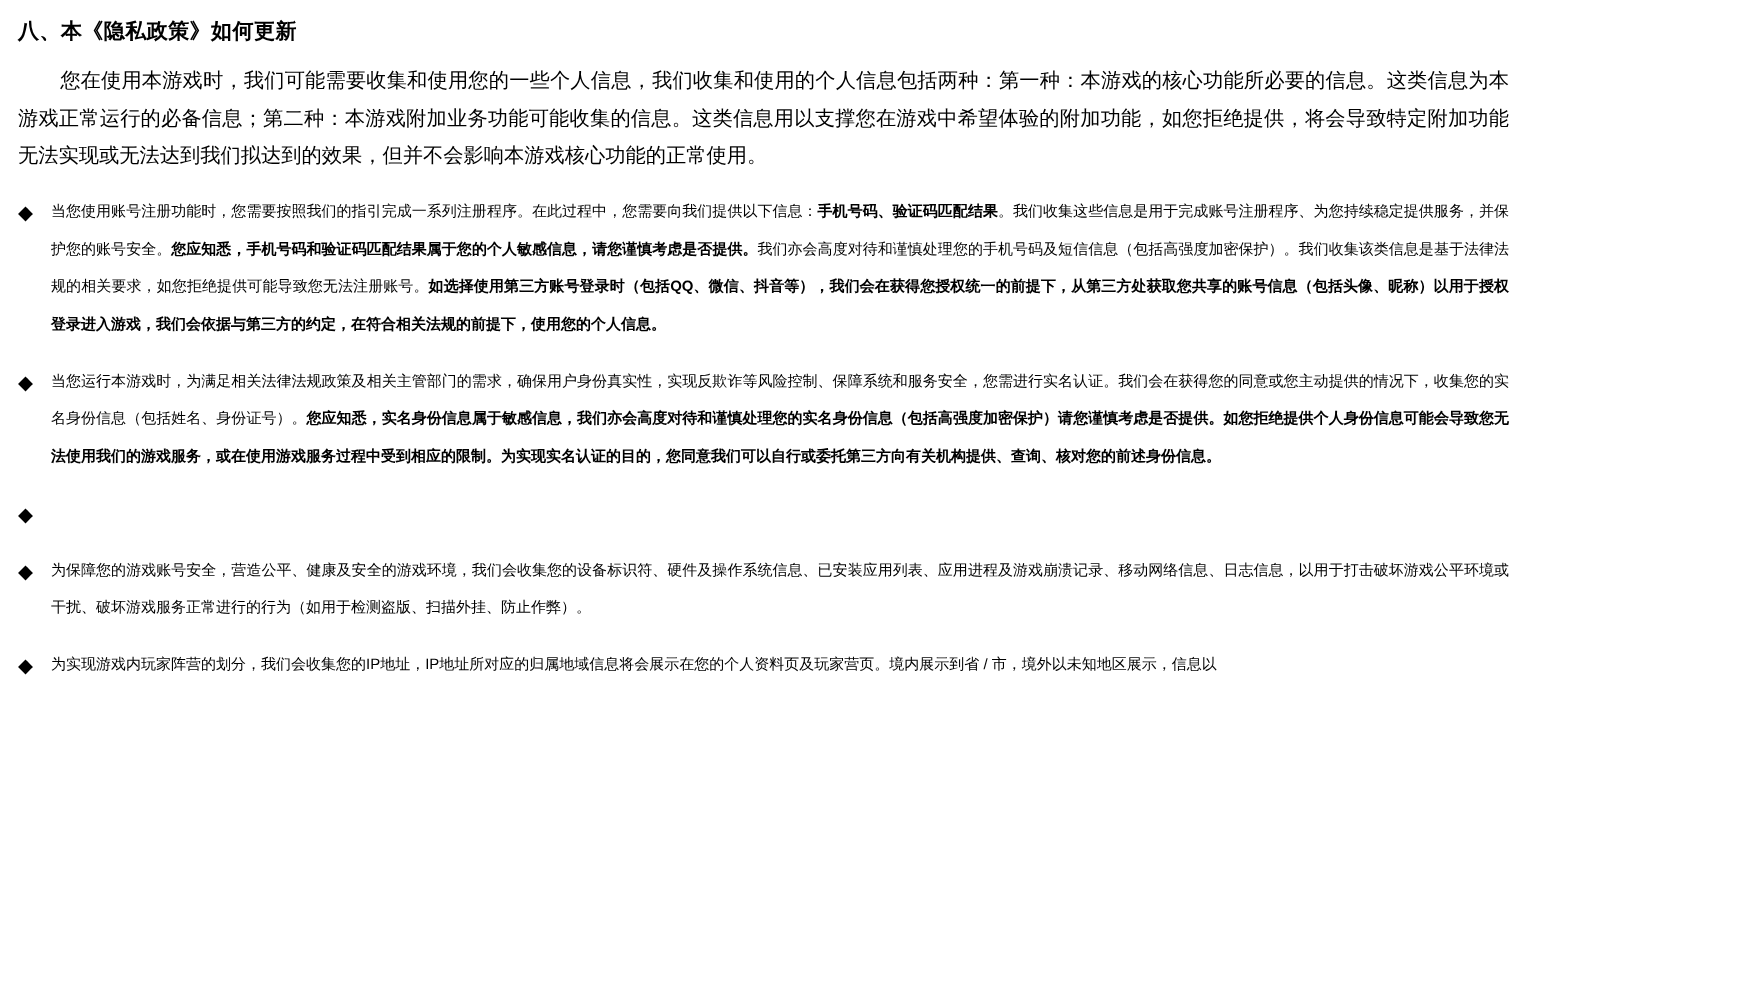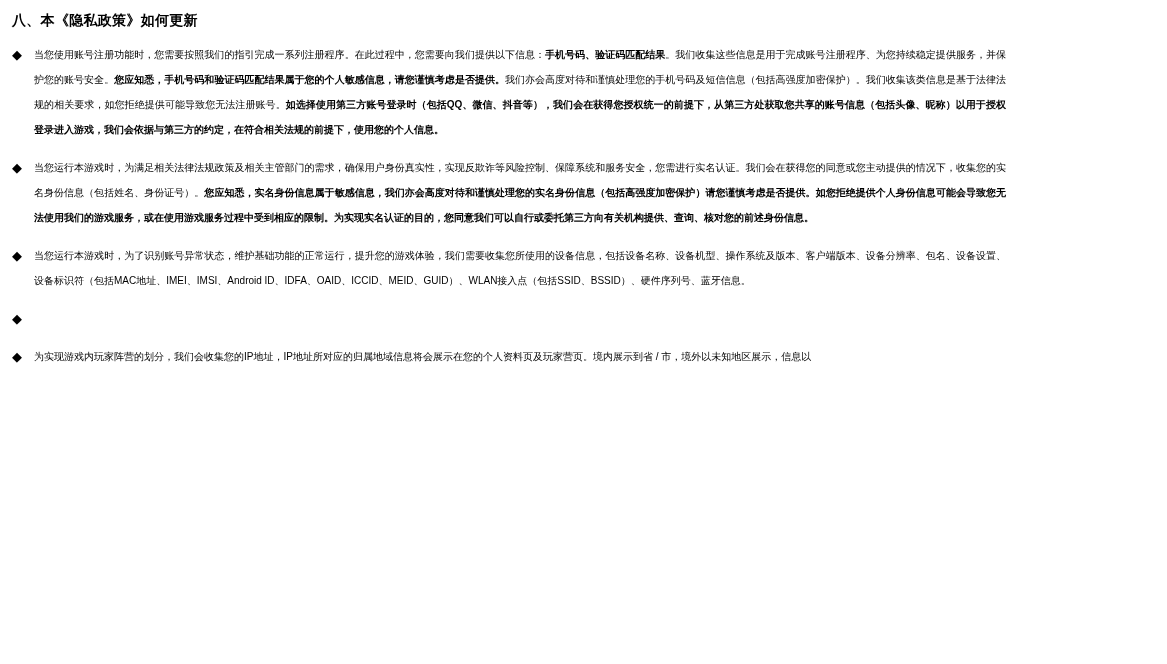--- a/index.html
+++ b/index.html
@@ -74,36 +74,37 @@
   .bullet-body b { font-weight: bold; }
 </style>
 </head>
 <body>
 
 <div class="page">
 
   <div class="toc-entry first">八、本《隐私政策》如何更新</div>
 
 
+  <p class="body-text"><span class="indent"></span><span>您在使用本游戏时，我们可能需要收集和使用您的一些个人信息，我们收集和使用的个人信息包括两种：第一种：本游戏的核心功能所必要的信息。这类信息为本游戏正常运行的必备信息；第二种：本游戏附加业务功能可能收集的信息。这类信息用以支撑您在游戏中希望体验的附加功能，如您拒绝提供，将会导致特定附加功能无法实现或无法达到我们拟达到的效果，但并不会影响本游戏核心功能的正常使用。</span></p>
 
   <div id="bullets">
       <div class="bullet-item">
         <span class="bullet-marker">◆</span>
         <div class="bullet-body"><span>当您使用账号注册功能时，您需要按照我们的指引完成一系列注册程序。在此过程中，您需要向我们提供以下信息：</span><b>手机号码、验证码匹配结果</b><span>。我们收集这些信息是用于完成账号注册程序、为您持续稳定提供服务，并保护您的账号安全。</span><b>您应知悉，手机号码和验证码匹配结果属于您的个人敏感信息，请您谨慎考虑是否提供。</b><span>我们亦会高度对待和谨慎处理您的手机号码及短信信息（包括高强度加密保护）。我们收集该类信息是基于法律法规的相关要求，如您拒绝提供可能导致您无法注册账号。</span><b>如选择使用第三方账号登录时（包括QQ、微信、抖音等），我们会在获得您授权统一的前提下，从第三方处获取您共享的账号信息（包括头像、昵称）以用于授权登录进入游戏，我们会依据与第三方的约定，在符合相关法规的前提下，使用您的个人信息。</b></div>
       </div>
       <div class="bullet-item">
         <span class="bullet-marker">◆</span>
         <div class="bullet-body"><span>当您运行本游戏时，为满足相关法律法规政策及相关主管部门的需求，确保用户身份真实性，实现反欺诈等风险控制、保障系统和服务安全，您需进行实名认证。我们会在获得您的同意或您主动提供的情况下，收集您的实名身份信息（包括姓名、身份证号）。</span><b>您应知悉，实名身份信息属于敏感信息，我们亦会高度对待和谨慎处理您的实名身份信息（包括高强度加密保护）请您谨慎考虑是否提供。如您拒绝提供个人身份信息可能会导致您无法使用我们的游戏服务，或在使用游戏服务过程中受到相应的限制。为实现实名认证的目的，您同意我们可以自行或委托第三方向有关机构提供、查询、核对您的前述身份信息。</b></div>
       </div>
       <div class="bullet-item">
         <span class="bullet-marker">◆</span>
-        <div class="bullet-body"><span>当您运行本游戏时，为了识别账号异常状态，维护基础功能的正常运行，提升您的游戏体验，我们需要收集您所使用的设备信息，包括设备名称、设备机型、操作系统及版本、客户端版本、设备分辨率、包名、设备设置、设备标识符（包括MAC地址、IMEI、IMSI、Android ID、IDFA、OAID、ICCID、MEID、GUID）、WLAN接入点（包括SSID、BSSID）、硬件序列号、蓝牙信息。</span></div>
       </div>
       <div class="bullet-item">
         <span class="bullet-marker">◆</span>
+        <div class="bullet-body"><span>为保障您的游戏账号安全，营造公平、健康及安全的游戏环境，我们会收集您的设备标识符、硬件及操作系统信息、已安装应用列表、应用进程及游戏崩溃记录、移动网络信息、日志信息，以用于打击破坏游戏公平环境或干扰、破坏游戏服务正常进行的行为（如用于检测盗版、扫描外挂、防止作弊）。</span></div>
       </div>
       <div class="bullet-item">
         <span class="bullet-marker">◆</span>
         <div class="bullet-body"><span>为实现游戏内玩家阵营的划分，我们会收集您的IP地址，IP地址所对应的归属地域信息将会展示在您的个人资料页及玩家营页。境内展示到省 / 市，境外以未知地区展示，信息以</span></div>
       </div>
     </div>
 
 </div>
 
 </body></html>

